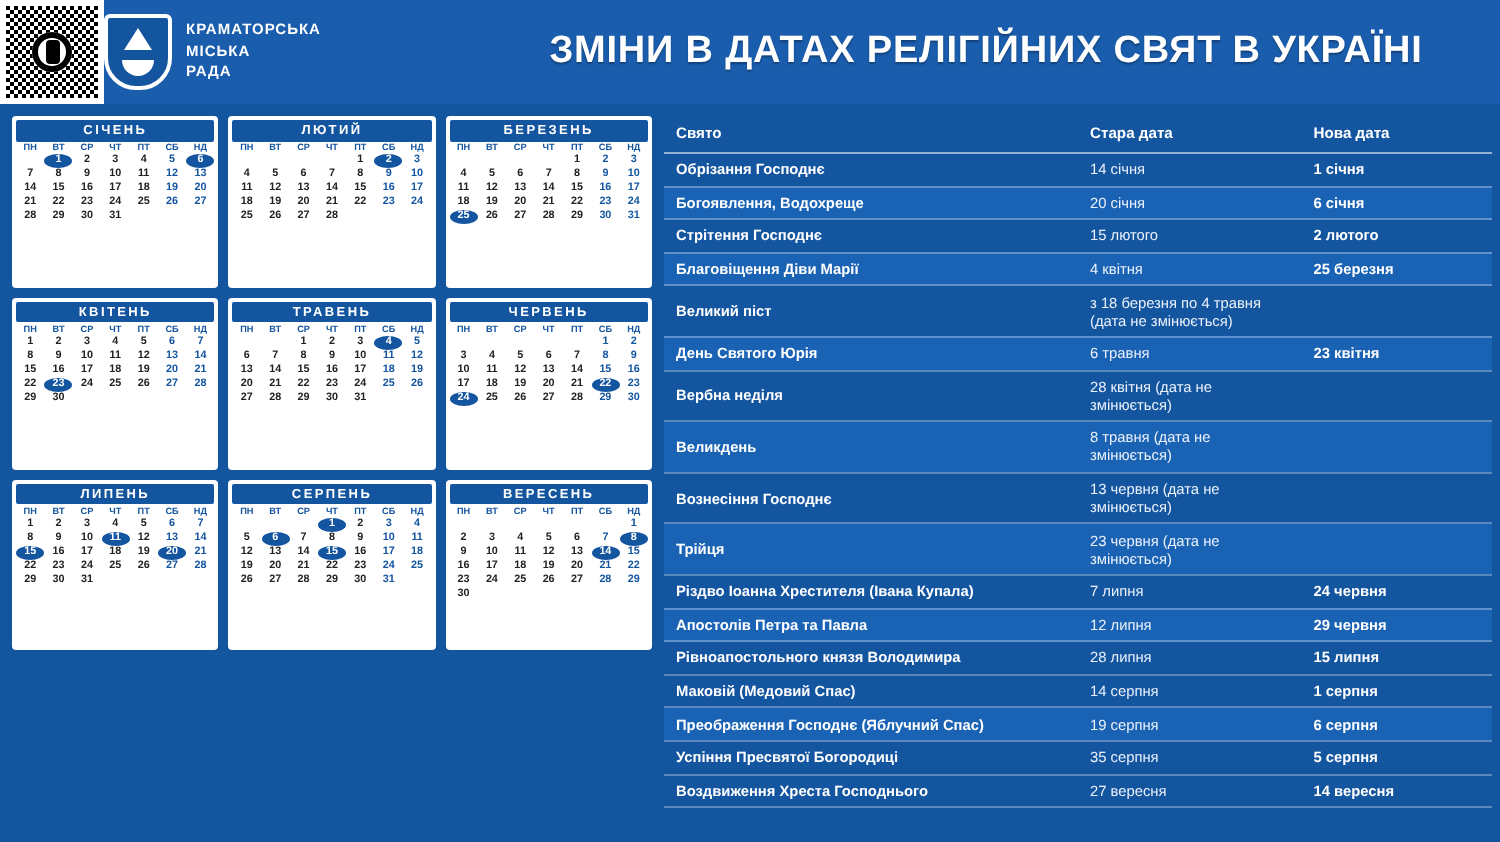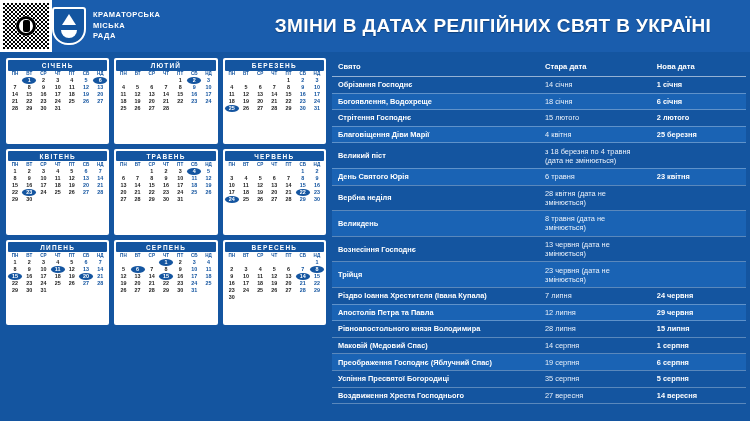--- a/index.html
+++ b/index.html
@@ -805,21 +805,21 @@
         </tr>
       </thead>
       <tbody id="dates-body">
           <tr>
             <td class="c-feast">Обрізання Господнє</td>
             <td class="c-old">14 січня</td>
             <td class="c-new">1 січня</td>
           </tr>
           <tr class="alt">
             <td class="c-feast">Богоявлення, Водохреще</td>
-            <td class="c-old">18 січня</td>
+            <td class="c-old">20 січня</td>
             <td class="c-new">6 січня</td>
           </tr>
           <tr>
             <td class="c-feast">Стрітення Господнє</td>
             <td class="c-old">15 лютого</td>
             <td class="c-new">2 лютого</td>
           </tr>
           <tr class="alt">
             <td class="c-feast">Благовіщення Діви Марії</td>
             <td class="c-old">4 квітня</td>

